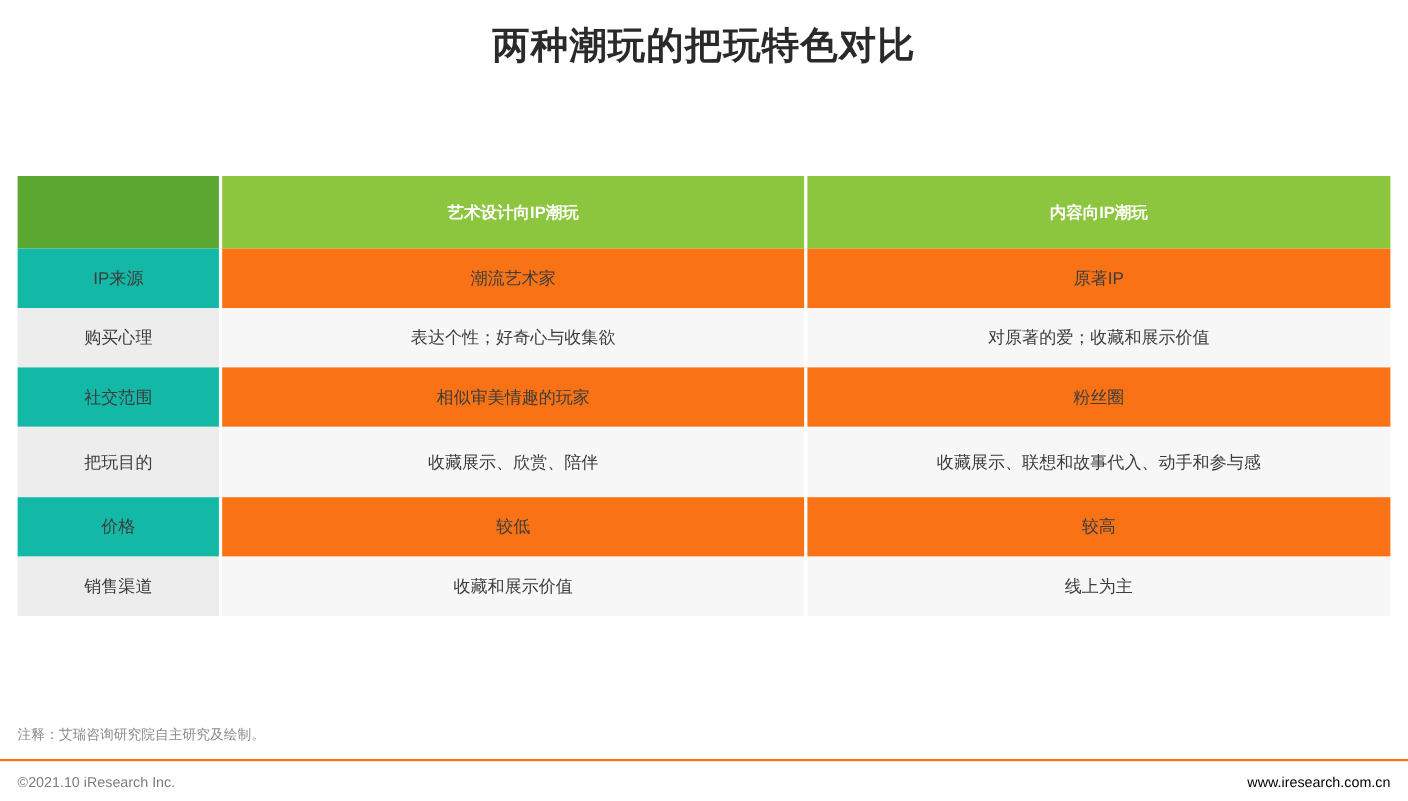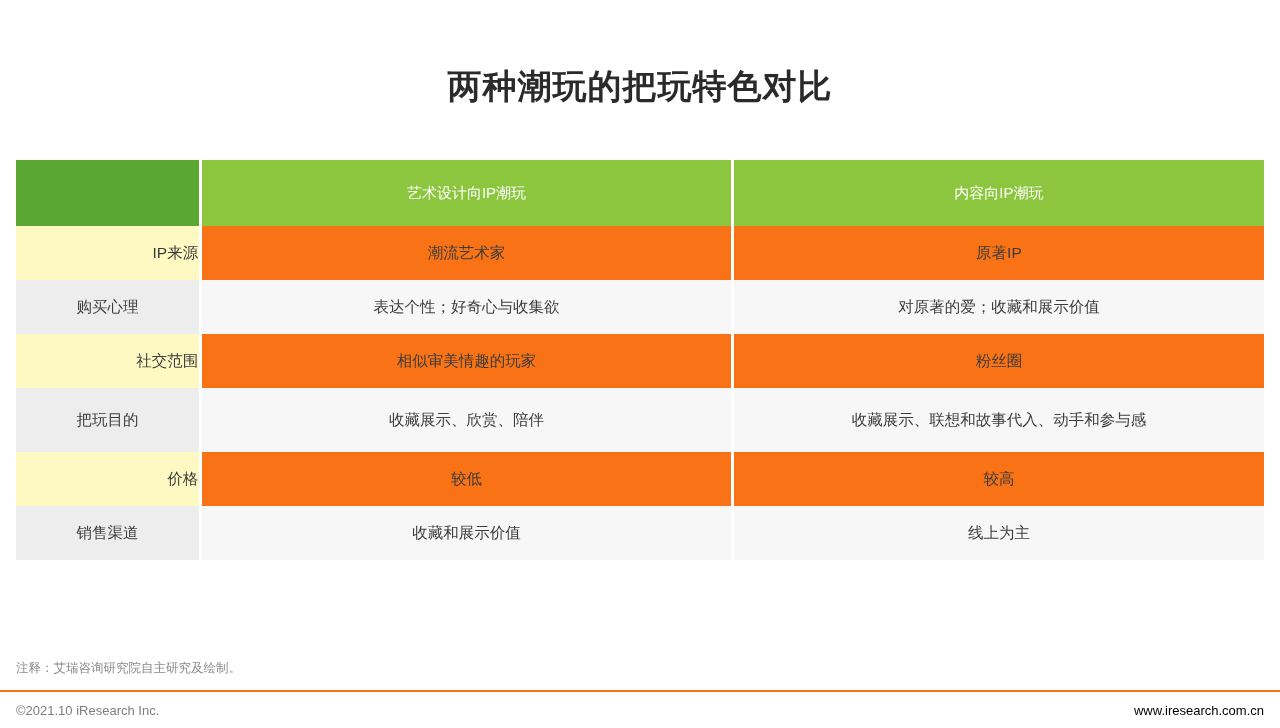--- a/index.html
+++ b/index.html
@@ -19,21 +19,20 @@
     overflow: hidden;
   }
   .title {
     text-align: center;
     font-size: 34px;
     font-weight: bold;
     color: #2a2a2a;
     letter-spacing: 1px;
     padding-top: 22px;
     line-height: 1.2;
-    margin-top: 44px;
   }
   .table-wrap {
     position: absolute;
     left: 16px;
     top: 160px;
     width: 1248px;
   }
   table.cmp {
     width: 100%;
     border-collapse: collapse;
@@ -41,21 +40,21 @@
   }
   table.cmp col.c0 { width: 14.8%; }
   table.cmp col.c1 { width: 42.6%; }
   table.cmp col.c2 { width: 42.6%; }
 
   .cmp thead th {
     height: 66px;
     vertical-align: middle;
     text-align: center;
     font-size: 15px;
-    font-weight: normal;
+    font-weight: bold;
     color: #ffffff;
     border-right: 3px solid #ffffff;
   }
   .cmp thead th.corner {
     background: #5aa832;
     border-right: 3px solid #ffffff;
   }
   .cmp thead th.h1, .cmp thead th.h2 {
     background: #8cc63e;
   }
@@ -68,21 +67,21 @@
     font-size: 15.5px;
     color: #3c3c3c;
     border-right: 3px solid #ffffff;
   }
   .cmp tbody td.lbl {
     color: #3c3c3c;
     font-size: 15.5px;
   }
   .cmp tbody td:last-child { border-right: none; }
 
-  .cmp tbody tr.even td.lbl { background: #fef9c3; text-align: right; }
+  .cmp tbody tr.even td.lbl { background: #14b8a6; }
   .cmp tbody tr.even td.val { background: #f97316; text-align: center; }
   .cmp tbody tr.odd td.lbl { background: #ededed; }
   .cmp tbody tr.odd td.val { background: #f7f7f7; }
 
   .cmp tbody tr.tall td { height: 64px; }
 
   .note {
     position: absolute;
     left: 16px;
     top: 660px;

